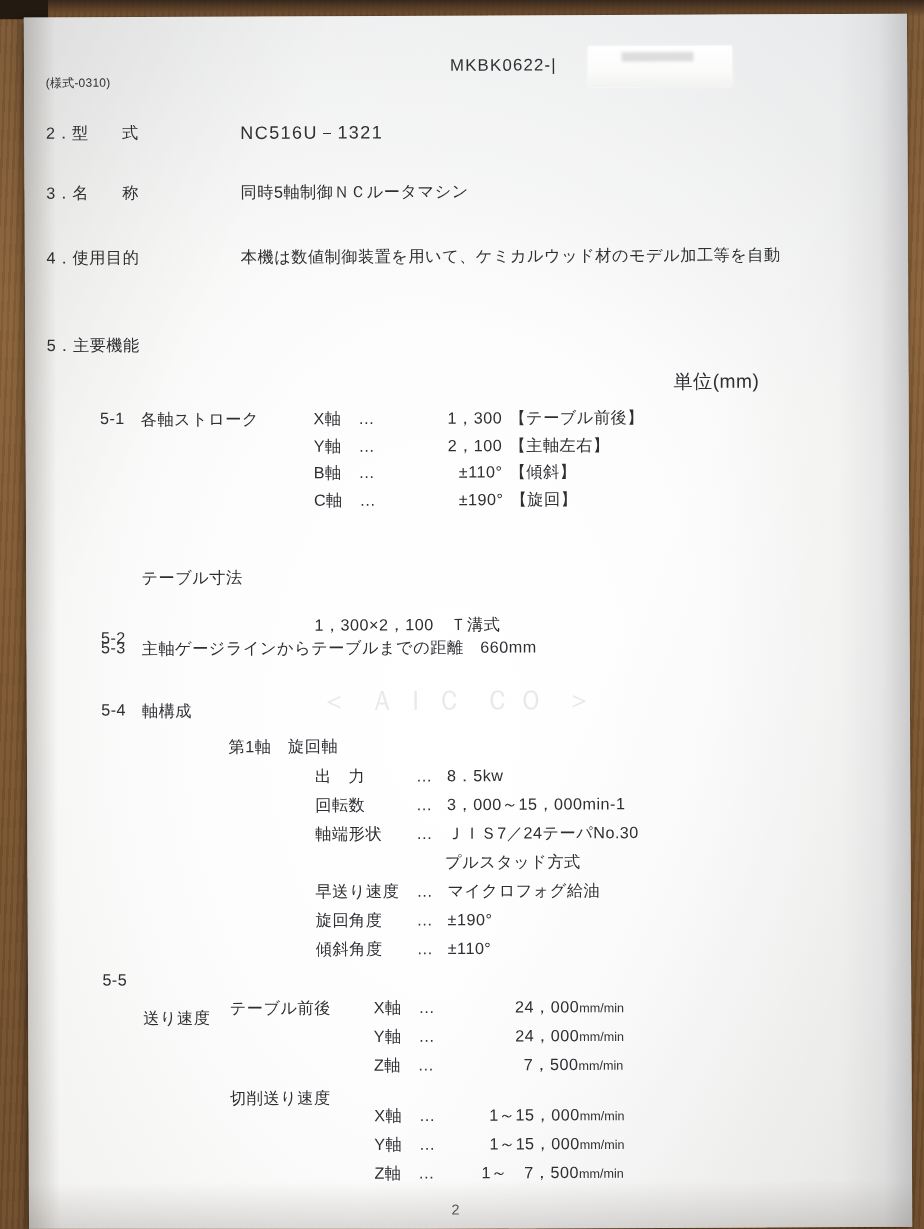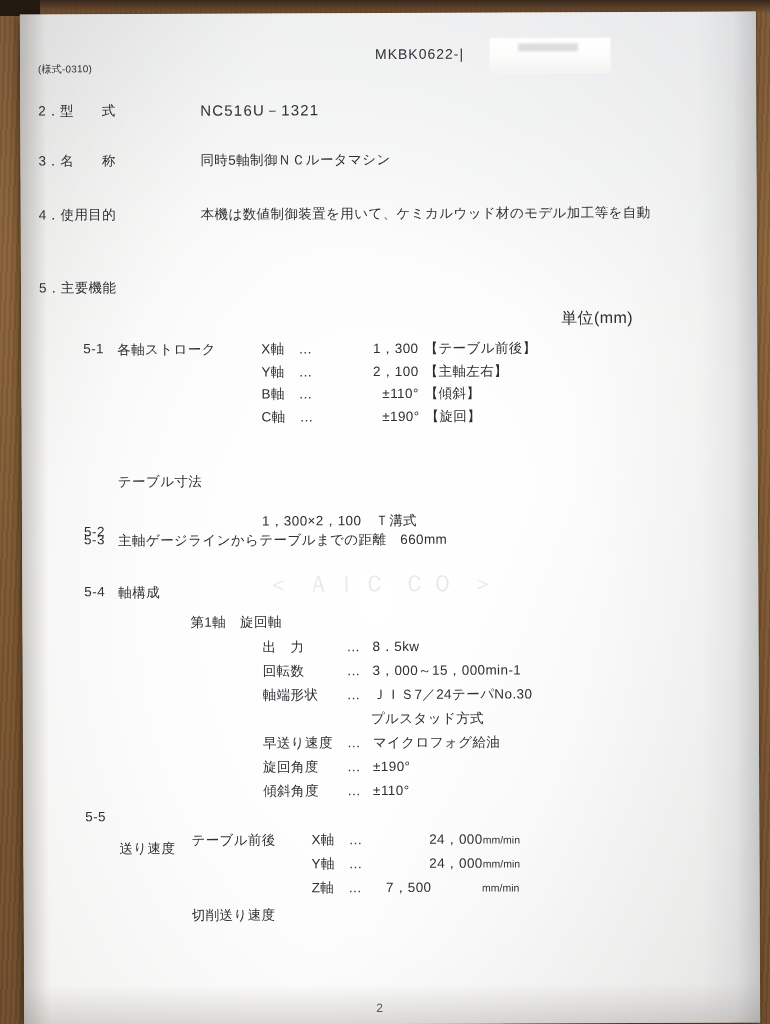--- a/index.html
+++ b/index.html
@@ -244,21 +244,26 @@
           <div class="spindle-row"><span style="display: inline-block; min-width: 84px;">傾斜角度</span><span>…</span><span style="padding-left: 12px;">±110°</span></div>
         </div>
 
       <div class="num s55-num">5-5</div>
       <div class="lbl s55-lbl">送り速度</div>
 
       <div class="lbl rapid-lbl">テーブル前後</div>
       <div class="rapid-rows" id="rapid-rows">
           <div class="fr-row"><span>X軸</span><span style="padding-left: 14px;">…</span><span style="display: inline-block; min-width: 110px; text-align: right; padding-left: 10px;">24，000</span><span class="unitsm">mm/min</span></div>
           <div class="fr-row"><span>Y軸</span><span style="padding-left: 14px;">…</span><span style="display: inline-block; min-width: 110px; text-align: right; padding-left: 10px;">24，000</span><span class="unitsm">mm/min</span></div>
-          <div class="fr-row"><span>Z軸</span><span style="padding-left: 14px;">…</span><span style="display: inline-block; min-width: 110px; padding-left: 10px;">　7，500</span><span class="unitsm">mm/min</span></div>
+          <div class="fr-row"><span>Z軸</span><span style="padding-left: 14px;">…</span><span style="display: inline-block; min-width: 110px; text-align: right; padding-left: 10px;">　7，500</span><span class="unitsm">mm/min</span></div>
         </div>
 
       <div class="lbl cut-lbl">切削送り速度</div>
+      <div class="cut-rows" id="cut-rows">
+          <div class="fr-row"><span>X軸</span><span style="padding-left: 14px;">…</span><span style="display: inline-block; min-width: 110px; text-align: right; padding-left: 10px;">1～15，000</span><span class="unitsm">mm/min</span></div>
+          <div class="fr-row"><span>Y軸</span><span style="padding-left: 14px;">…</span><span style="display: inline-block; min-width: 110px; text-align: right; padding-left: 10px;">1～15，000</span><span class="unitsm">mm/min</span></div>
+          <div class="fr-row"><span>Z軸</span><span style="padding-left: 14px;">…</span><span style="display: inline-block; min-width: 110px; text-align: right; padding-left: 10px;">1～　7，500</span><span class="unitsm">mm/min</span></div>
+        </div>
 
       <div class="t page-num">2</div>
     </div>
   </div>
 </div>
 
 </body></html>

